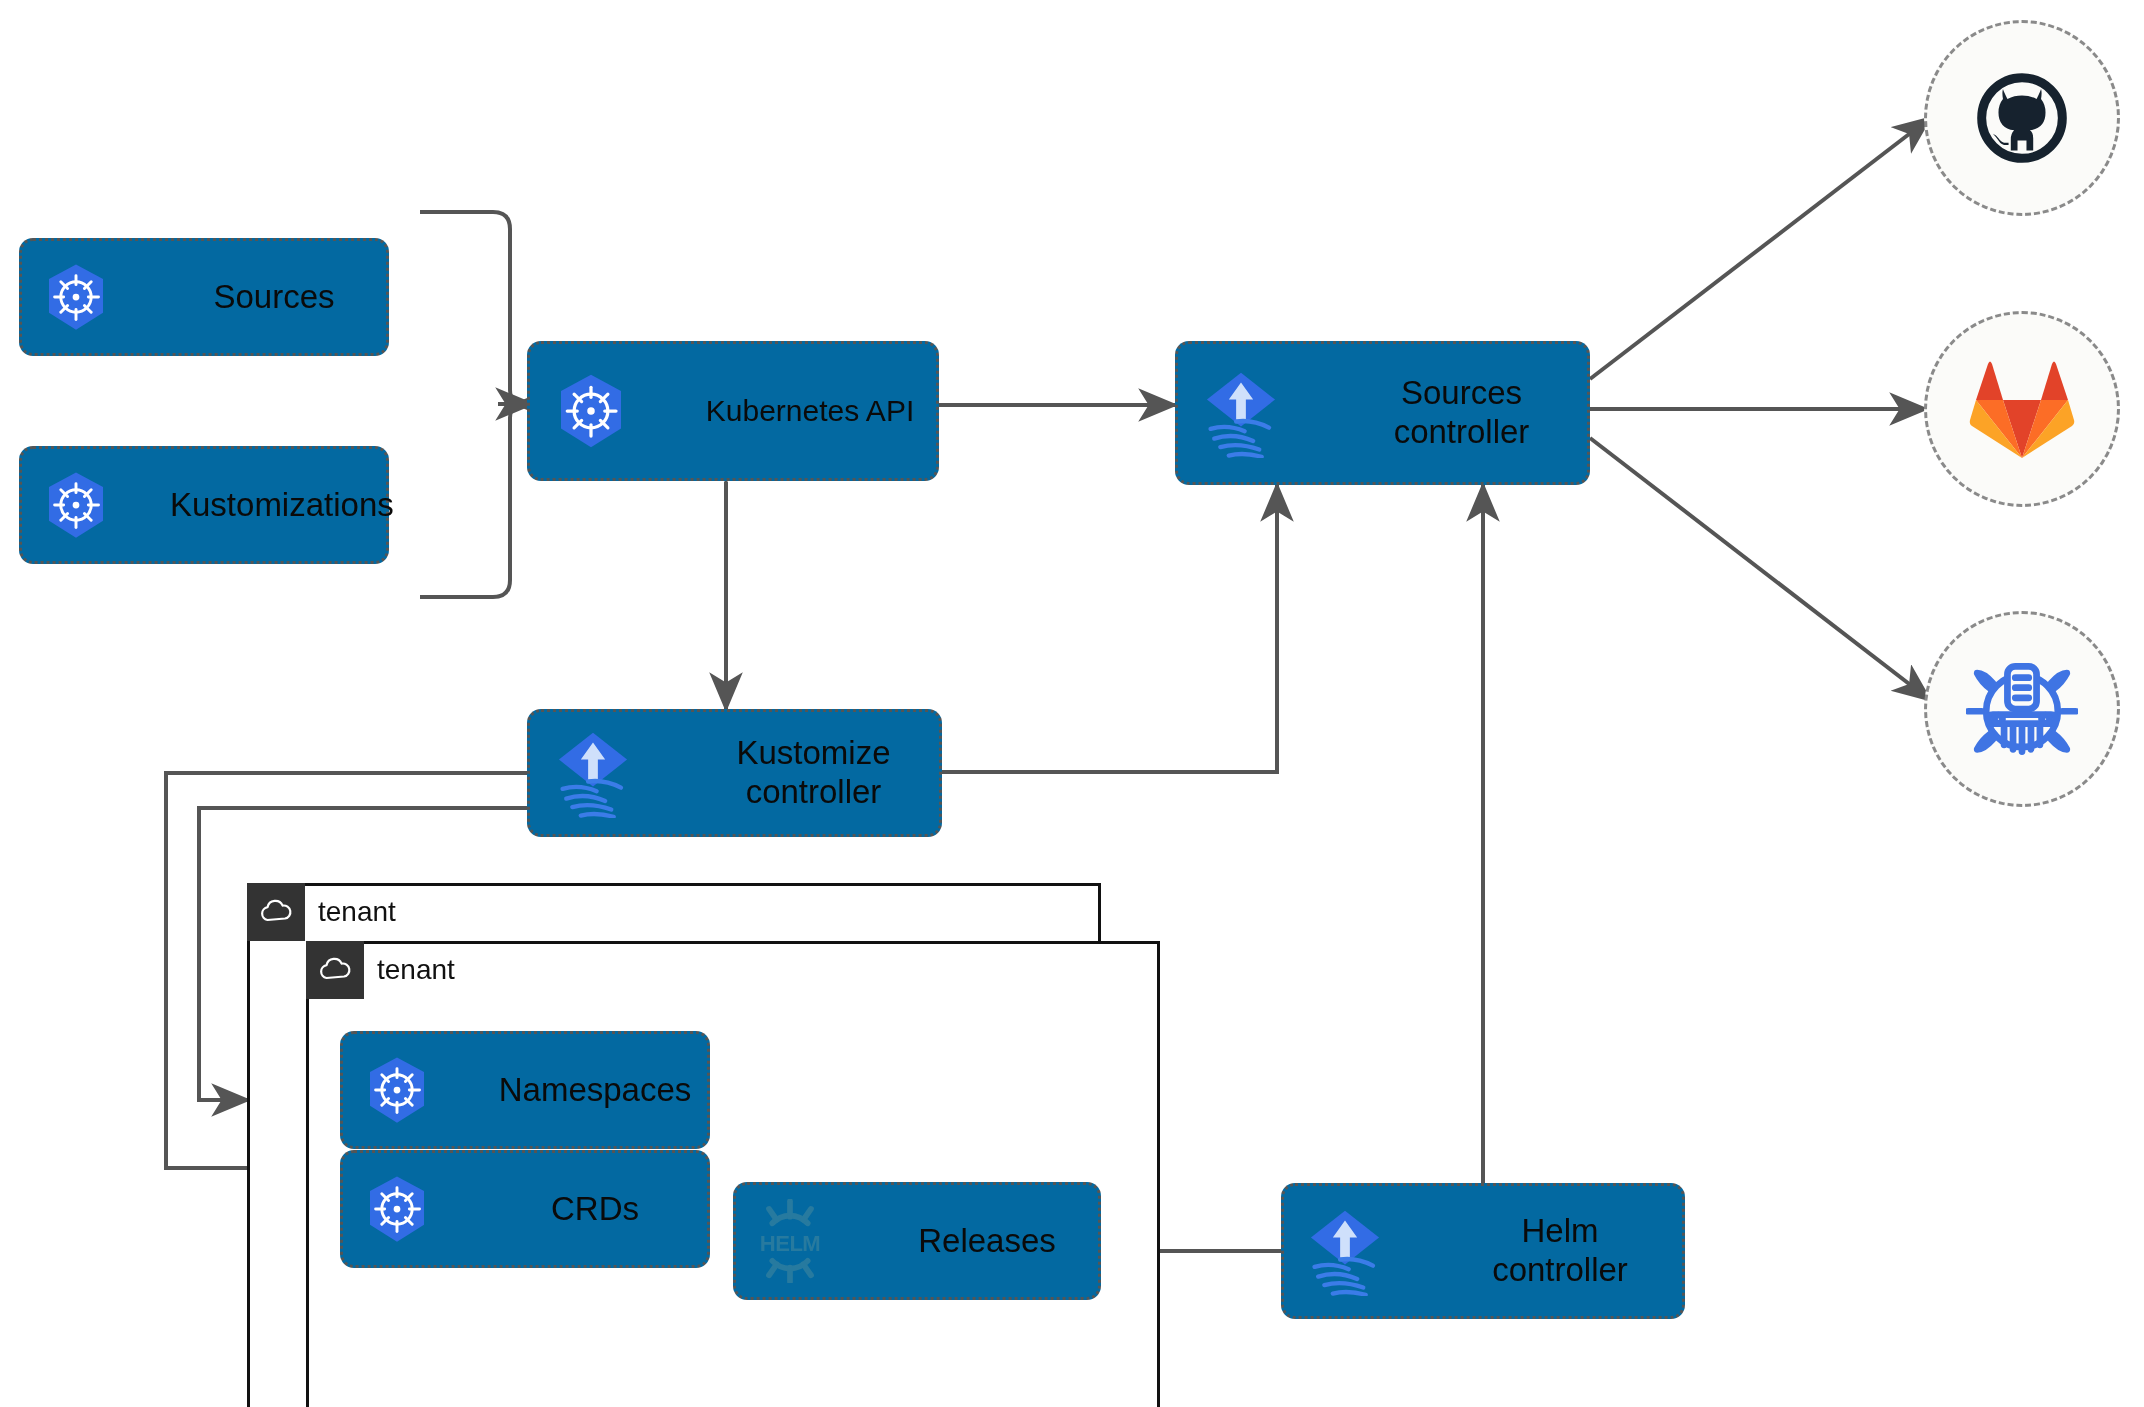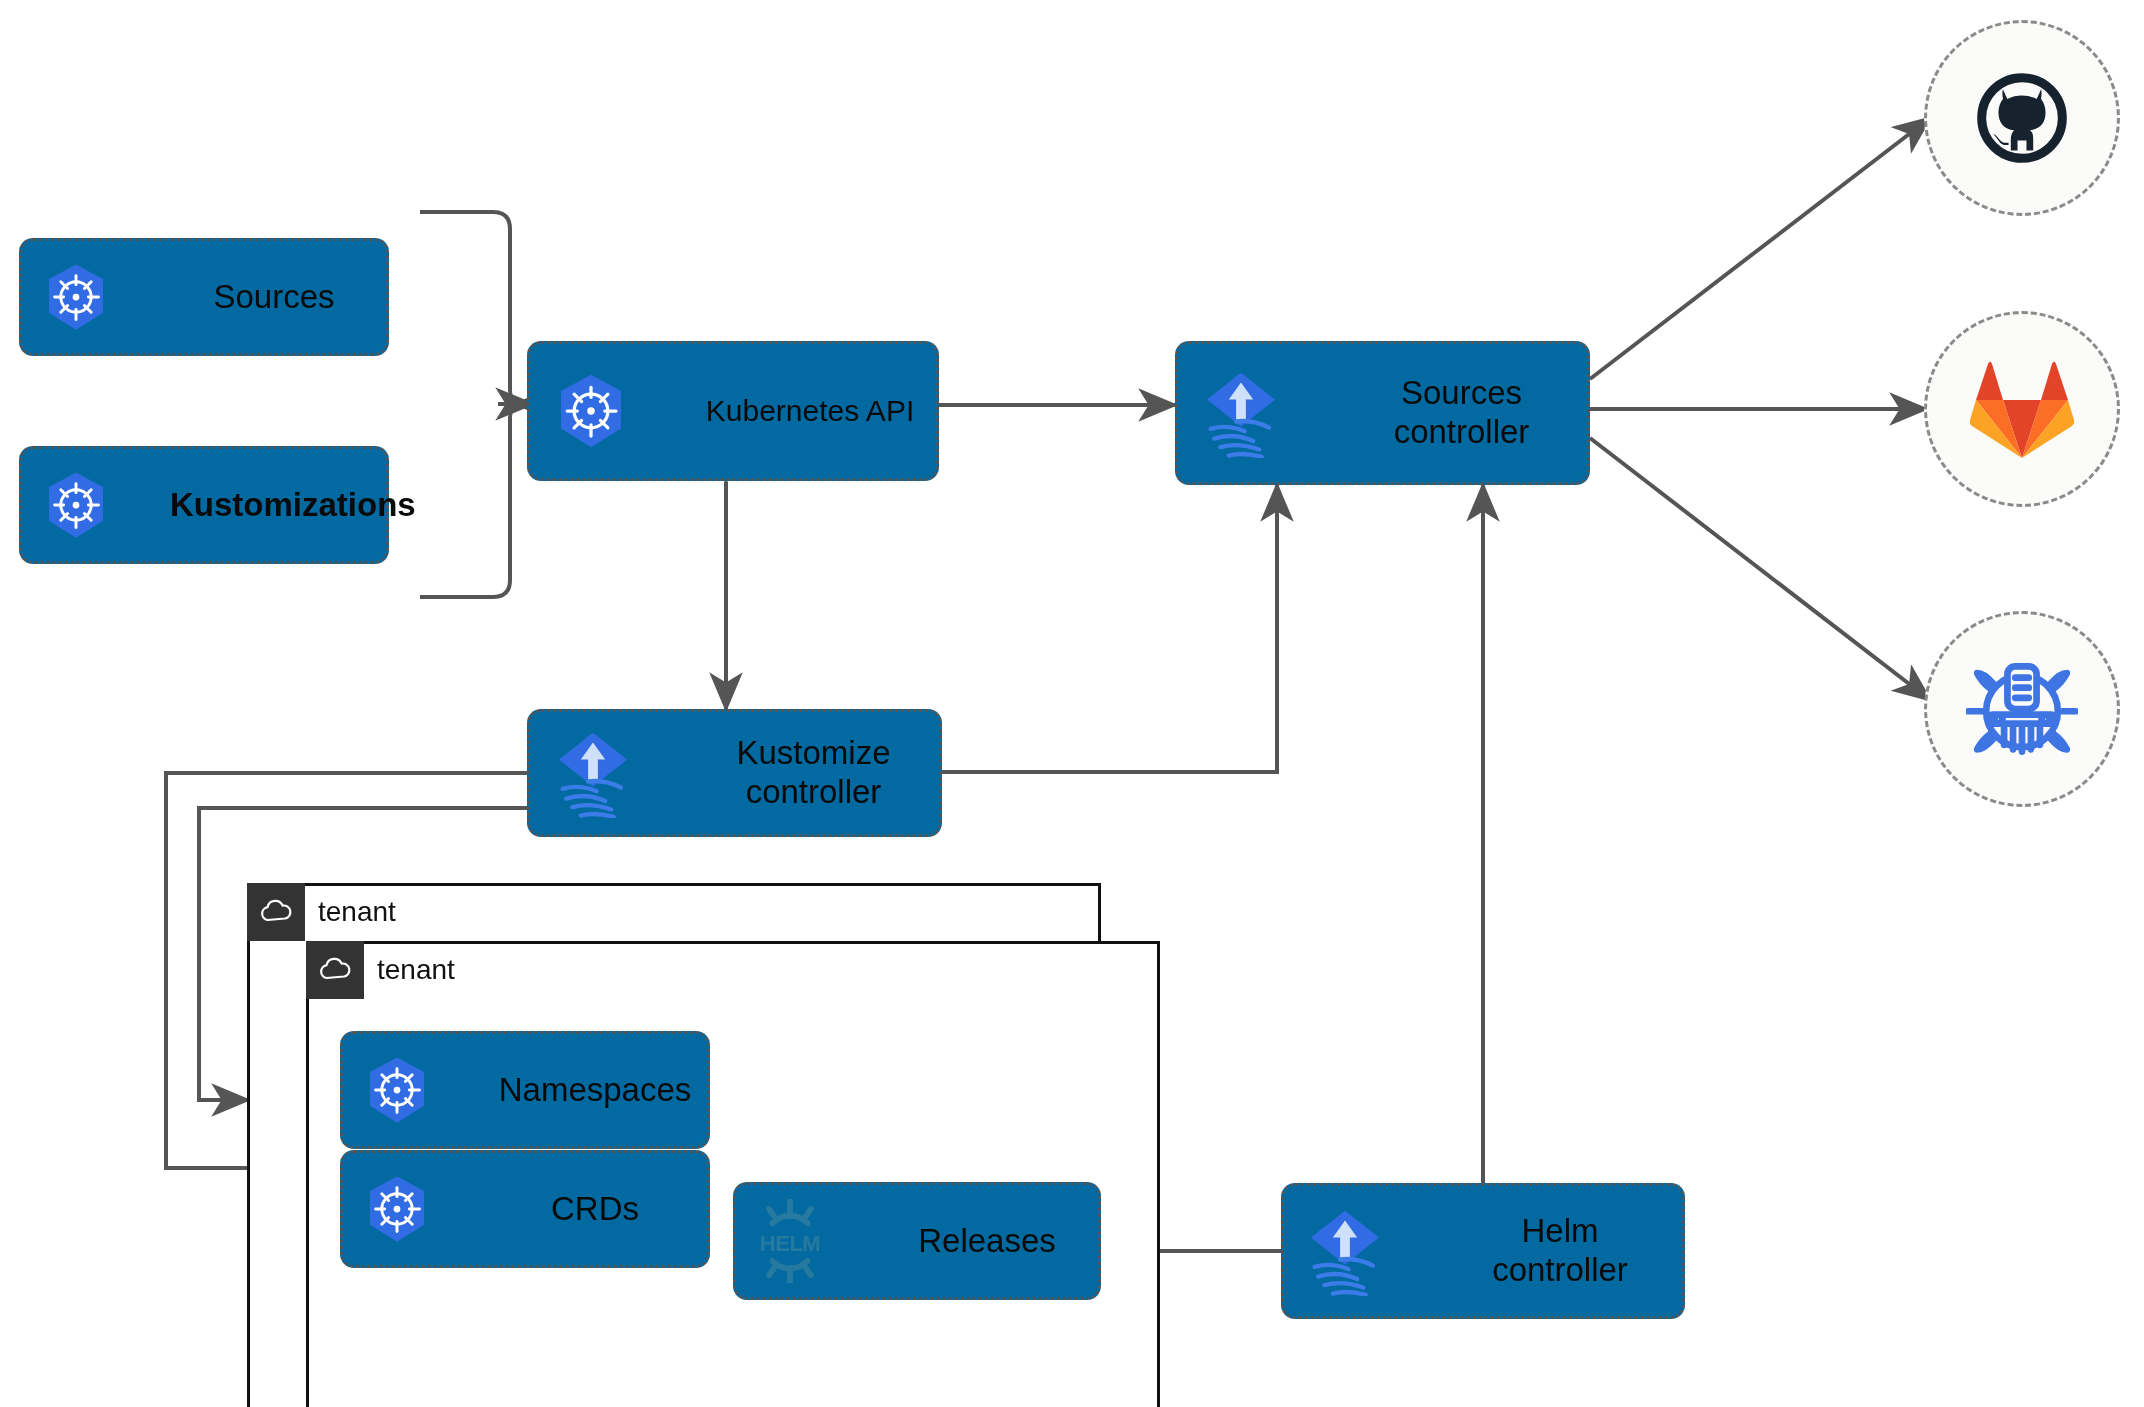--- a/index.html
+++ b/index.html
@@ -147,21 +147,21 @@
           <line x1="18.5" y1="18.5" x2="24.5" y2="24.5"></line>
           <line x1="39.5" y1="39.5" x2="45.5" y2="45.5"></line>
           <line x1="45.5" y1="18.5" x2="39.5" y2="24.5"></line>
           <line x1="24.5" y1="39.5" x2="18.5" y2="45.5"></line>
         </g>
       </svg>
     </div>
     <div class="lbl">Sources</div>
   </div>
 
-  <div class="node" style="left:19px;top:446px;width:370px;height:118px;font-weight:bold;">
+  <div class="node" style="left:19px;top:446px;width:370px;height:118px;">
     <div class="ico" style="width:108px;">
       <svg width="72" height="72" viewBox="0 0 64 64">
         <polygon points="32,3 56,16 56,46 32,61 8,46 8,16" fill="#326ce5"></polygon>
         <g fill="none" stroke="#fff" stroke-width="2.6" stroke-linecap="round">
           <circle cx="32" cy="32" r="13.5"></circle>
           <circle cx="32" cy="32" r="3" fill="#fff" stroke="none"></circle>
           <line x1="32" y1="13" x2="32" y2="21"></line>
           <line x1="32" y1="43" x2="32" y2="52"></line>
           <line x1="13" y1="32" x2="21" y2="32"></line>
           <line x1="43" y1="32" x2="52" y2="32"></line>

